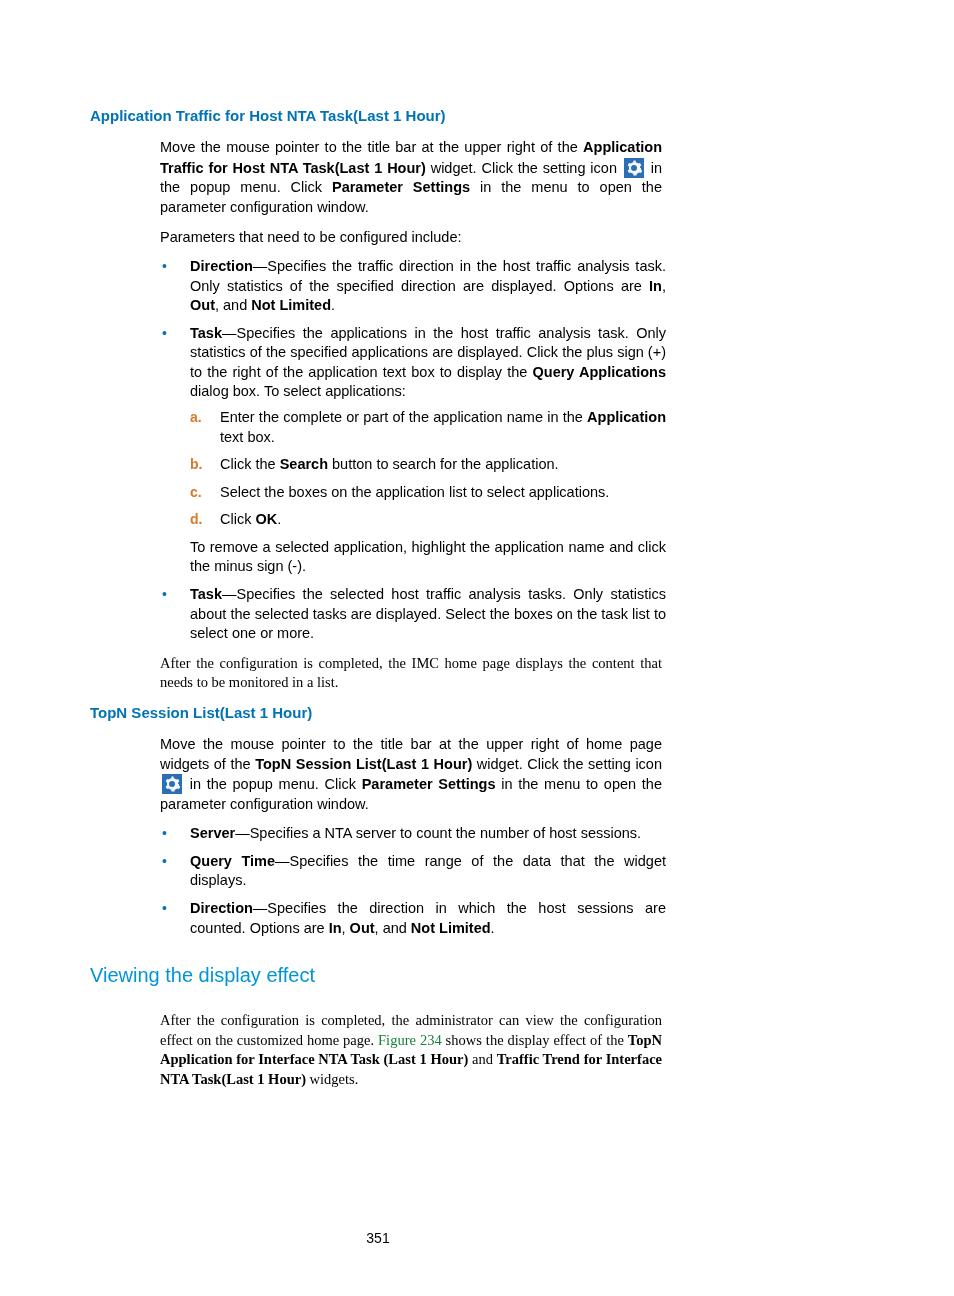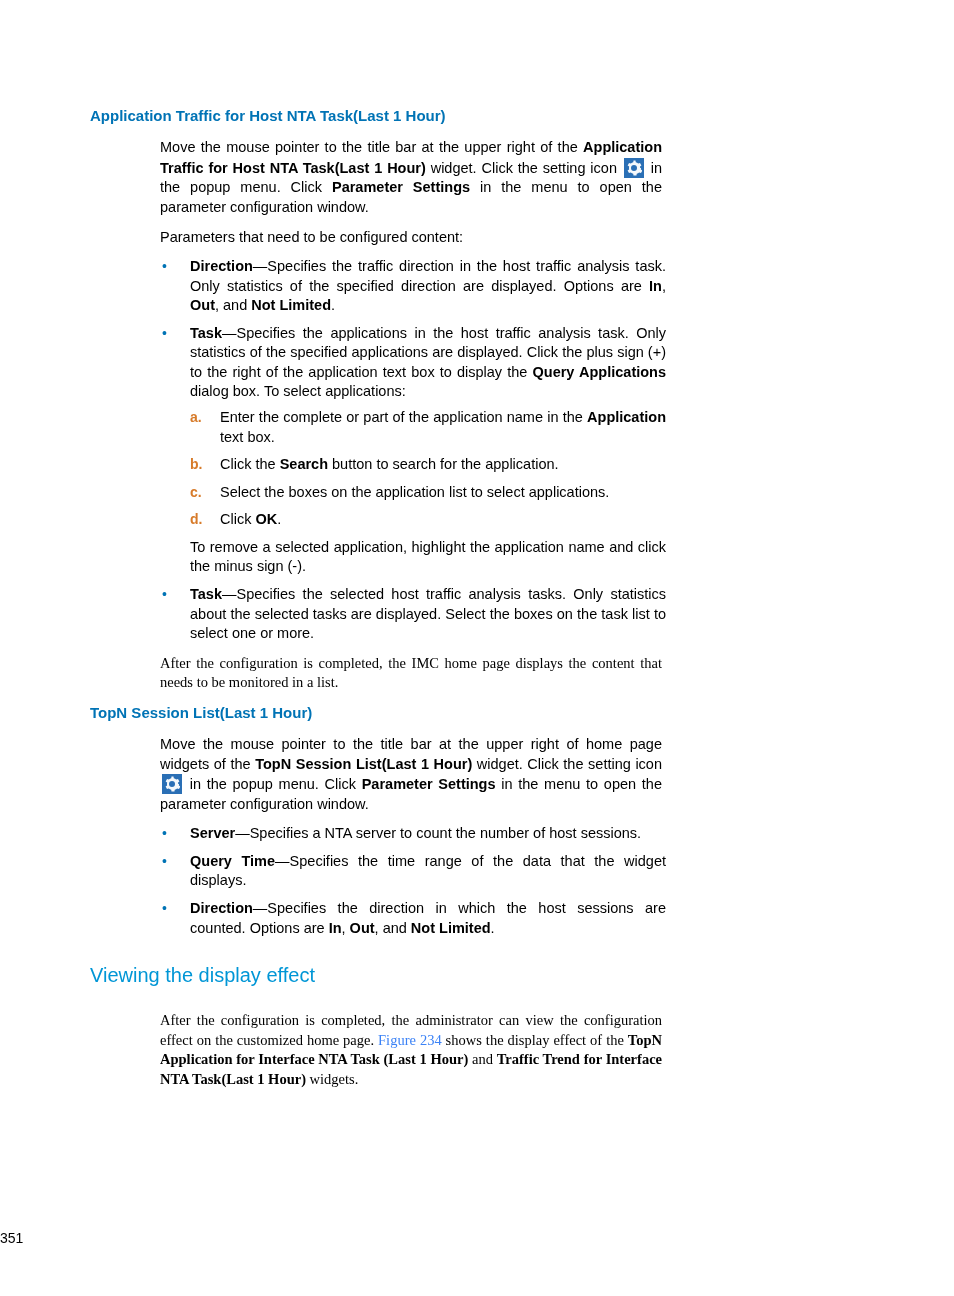--- a/index.html
+++ b/index.html
@@ -94,41 +94,41 @@
   .icon-settings svg {
     position: absolute;
     left: 2px;
     top: 2px;
   }
   .pagenum {
     position: absolute;
     bottom: 50px;
     left: 0;
     width: 100%;
-    text-align: left;
+    text-align: center;
     font-size: 14px;
   }
-  .figure-link { color: #3b82f6; }
+  .figure-link { color: #15803d; }
 </style>
 </head>
 <body>
 
 <div class="page">
   <div class="content">
 
     <div class="h3">Application Traffic for Host NTA Task(Last 1 Hour)</div>
 
     <div class="body-indent">
       <p class="para">
         <span>Move the mouse pointer to the title bar at the upper right of the </span><strong>Application Traffic for Host NTA Task(Last 1 Hour)</strong><span> widget. Click the setting icon </span><span class="icon-settings"><svg width="16" height="16" viewBox="0 0 16 16">
               <path fill="#fff" d="M8 5a3 3 0 1 0 0 6 3 3 0 0 0 0-6zm7 3c0 .5-.05 1-.14 1.4l1.5 1.2-1.4 2.4-1.8-.6c-.7.6-1.5 1-2.4 1.3l-.3 1.9H7.5l-.3-1.9c-.9-.3-1.7-.7-2.4-1.3l-1.8.6-1.4-2.4 1.5-1.2C3.05 9 3 8.5 3 8s.05-1 .14-1.4L1.64 5.4l1.4-2.4 1.8.6c.7-.6 1.5-1 2.4-1.3L7.5.4h2l.3 1.9c.9.3 1.7.7 2.4 1.3l1.8-.6 1.4 2.4-1.5 1.2c.9.4.1.9.1 1.4z" opacity="0.95"></path>
             </svg></span><span> in the popup menu. Click </span><strong>Parameter Settings</strong><span> in the menu to open the parameter configuration window.</span>
       </p>
 
-      <p class="para">Parameters that need to be configured content:</p>
+      <p class="para">Parameters that need to be configured include:</p>
 
       <ul class="bullets">
         <li>
           <strong>Direction</strong><span>—Specifies the traffic direction in the host traffic analysis task. Only statistics of the specified direction are displayed. Options are </span><strong>In</strong><span>, </span><strong>Out</strong><span>, and </span><strong>Not Limited</strong><span>.</span>
         </li>
         <li>
           <strong>Task</strong><span>—Specifies the applications in the host traffic analysis task. Only statistics of the specified applications are displayed. Click the plus sign (+) to the right of the application text box to display the </span><strong>Query Applications</strong><span> dialog box. To select applications:</span>
           <ol class="letters">
             <li><span class="letter">a.</span><span>Enter the complete or part of the application name in the </span><strong>Application</strong><span> text box.</span></li>
             <li><span class="letter">b.</span><span>Click the </span><strong>Search</strong><span> button to search for the application.</span></li>

